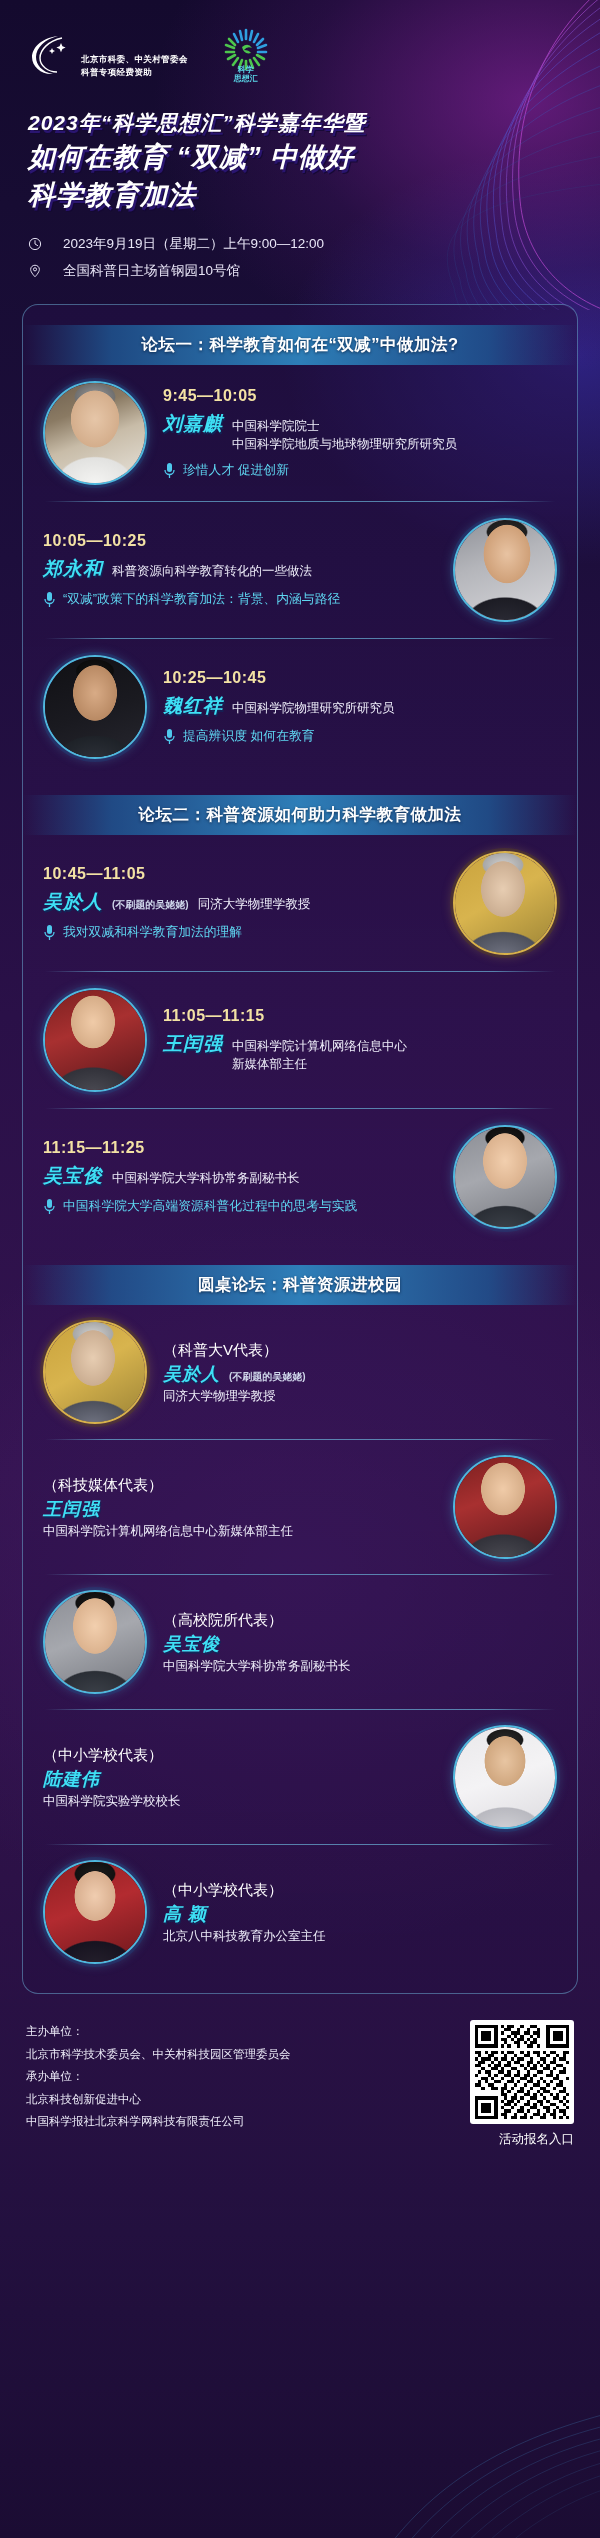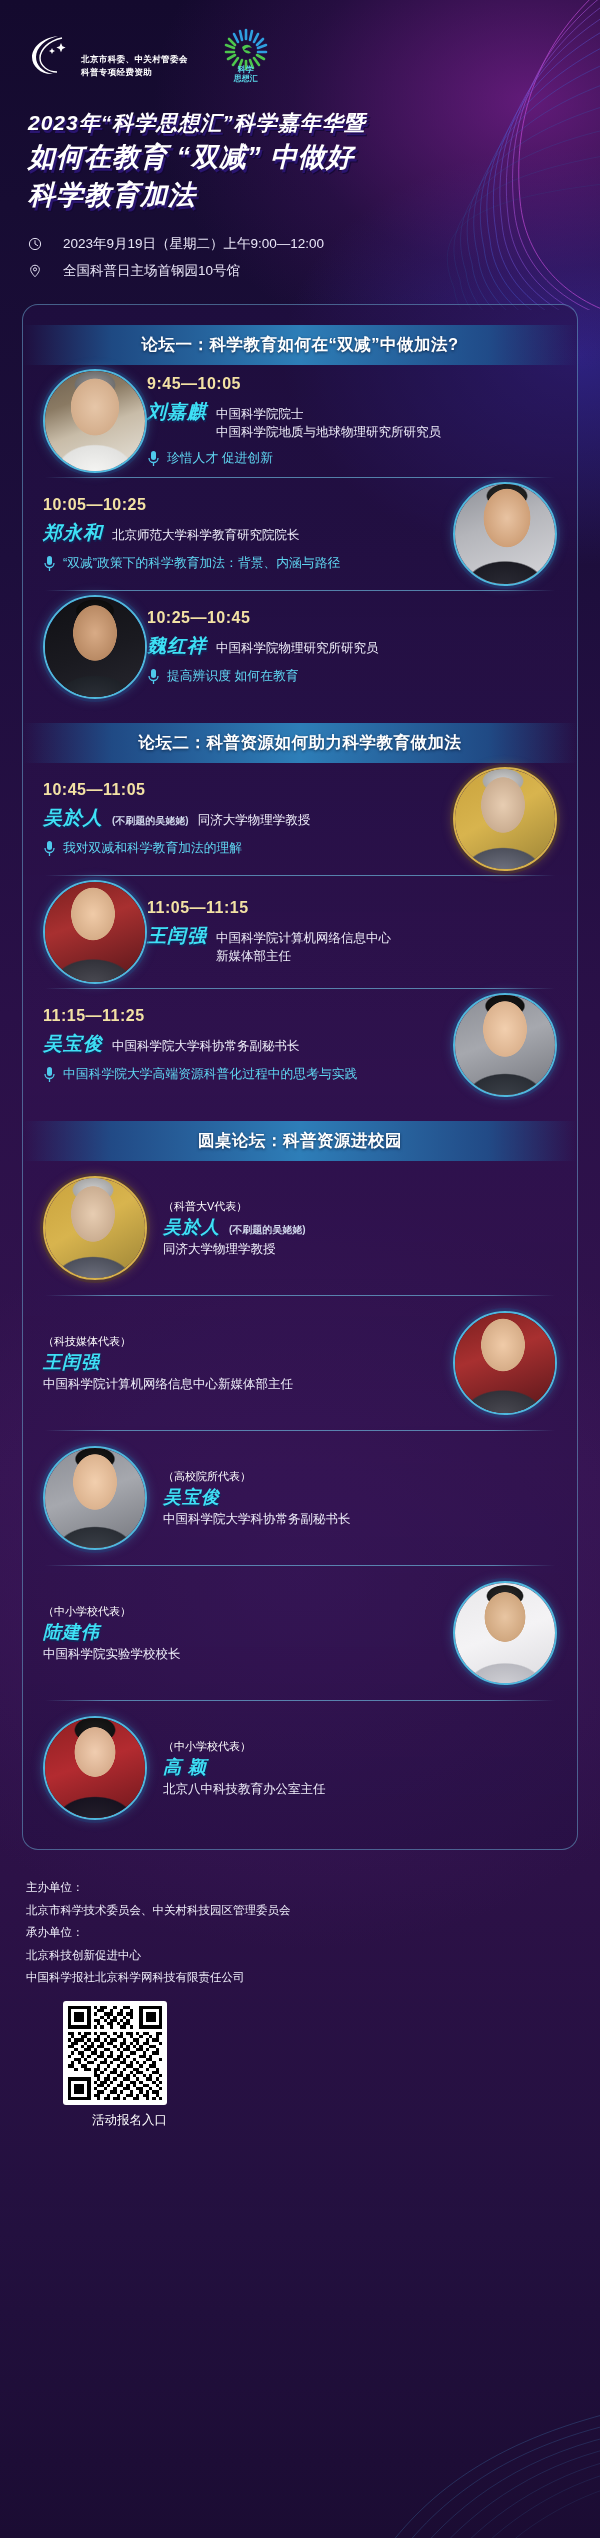--- a/index.html
+++ b/index.html
@@ -70,21 +70,21 @@
     align-items: center;
     justify-content: center;
     background: linear-gradient(90deg, rgba(26,14,58,0) 0%, rgba(30,90,150,0.78) 16%, rgba(46,132,190,0.95) 50%, rgba(30,90,150,0.78) 84%, rgba(26,14,58,0) 100%);
   }
   .sec-banner .label {
     color: #ffffff; font-size: 16.5px; font-weight: bold; letter-spacing: .5px; white-space: nowrap;
     text-shadow: 0 1px 3px rgba(5,20,45,.7);
   }
 
   
-  .spk { display: flex; align-items: center; padding: 4px 20px; gap: 0; }
+  .spk { display: flex; align-items: center; padding: 16px 20px; gap: 16px; }
   .spk.right { flex-direction: row-reverse; }
   .avatar {
     width: 104px; height: 104px; flex: 0 0 auto;
     border-radius: 50%;
     border: 2px solid #4fb8dd;
     box-shadow: 0 0 0 3px rgba(30,70,130,.35), 0 0 12px rgba(80,190,225,.35);
     overflow: hidden;
     position: relative;
   }
   .avatar.gold { border-color: #d8b24a; box-shadow: 0 0 0 3px rgba(90,70,20,.35), 0 0 12px rgba(220,180,70,.35); }
@@ -102,26 +102,26 @@
   .stitle { color: #efeefa; font-size: 12.5px; line-height: 1.42; }
   .topic { display: flex; align-items: flex-start; gap: 7px; margin-top: 8px; }
   .mic { width: 13px; height: 17px; flex: 0 0 auto; margin-top: 1px; }
   .topic-txt { color: #5fd7f2; font-size: 12.8px; line-height: 1.45; }
   .divider { height: 1px; margin: 0 22px; background: linear-gradient(90deg, rgba(90,170,215,0) 0%, rgba(110,190,225,.65) 12%, rgba(110,190,225,.65) 88%, rgba(90,170,215,0) 100%); }
 
   
   .rt { display: flex; align-items: center; padding: 15px 20px; gap: 16px; }
   .rt.right { flex-direction: row-reverse; }
   .rt .info { text-align: left; }
-  .rt .role { color: #ffffff; font-size: 11px; line-height: 1.6; }
+  .rt .role { color: #ffffff; font-size: 15px; line-height: 1.6; }
   .rt .sname { font-size: 18px; }
   .rt .org { color: #efeefa; font-size: 12.5px; line-height: 1.6; }
 
   
-  .footer { display: flex; align-items: flex-start; justify-content: space-between; padding: 26px 26px 18px 26px; gap: 12px; flex-direction: column; }
+  .footer { display: flex; align-items: flex-start; justify-content: space-between; padding: 26px 26px 18px 26px; gap: 3px; }
   .org-lines { color: #efeefa; font-size: 11.5px; line-height: 1.95; }
   .qr-wrap { display: flex; flex-direction: column; align-items: flex-end; gap: 7px; margin-left: 37px; }
   .qr { width: 104px; height: 104px; background: #fff; padding: 5px; border-radius: 3px; }
   .qr-lbl { color: #ffffff; font-size: 12.5px; }
 </style>
 </head>
 <body>
 
 <div class="poster">
 
@@ -267,21 +267,21 @@
       <div class="avatar">
         <div class="ph" style="background:linear-gradient(160deg,#8e9097 0%,#b4b5ba 40%,#d8d8dc 100%);"></div>
         <div class="ph" style="background:radial-gradient(ellipse 32px 40px at 52% 34%, #e8c3a2 0%, #cfa078 72%, rgba(0,0,0,0) 74%),
                     radial-gradient(ellipse 30px 18px at 52% 12%, #2b2b2b 0%, #1d1d1d 65%, rgba(0,0,0,0) 70%),
                     radial-gradient(ellipse 54px 34px at 50% 102%, #2a2a34 0%, #1c1c24 70%, rgba(0,0,0,0) 74%);"></div>
       </div>
       <div class="info">
         <div class="time">10:05—10:25</div>
         <div class="namerow">
           <span class="sname">郑永和</span>
-          <span class="stitle">北京师范大学科学教育研究院院长</span>
+          <span class="stitle">科普资源向科学教育转化的一些做法</span>
         </div>
         <div class="topic">
           <svg class="mic" viewBox="0 0 13 17">
             <rect x="4" y="1" width="5" height="9" rx="2.5" fill="#4fc8ec"></rect>
             <path d="M2 8 a4.5 4.5 0 0 0 9 0" fill="none" stroke="#4fc8ec" stroke-width="1.3"></path>
             <line x1="6.5" y1="12.5" x2="6.5" y2="16" stroke="#4fc8ec" stroke-width="1.3"></line>
           </svg>
           <span class="topic-txt">“双减”政策下的科学教育加法：背景、内涵与路径</span>
         </div>
       </div>

